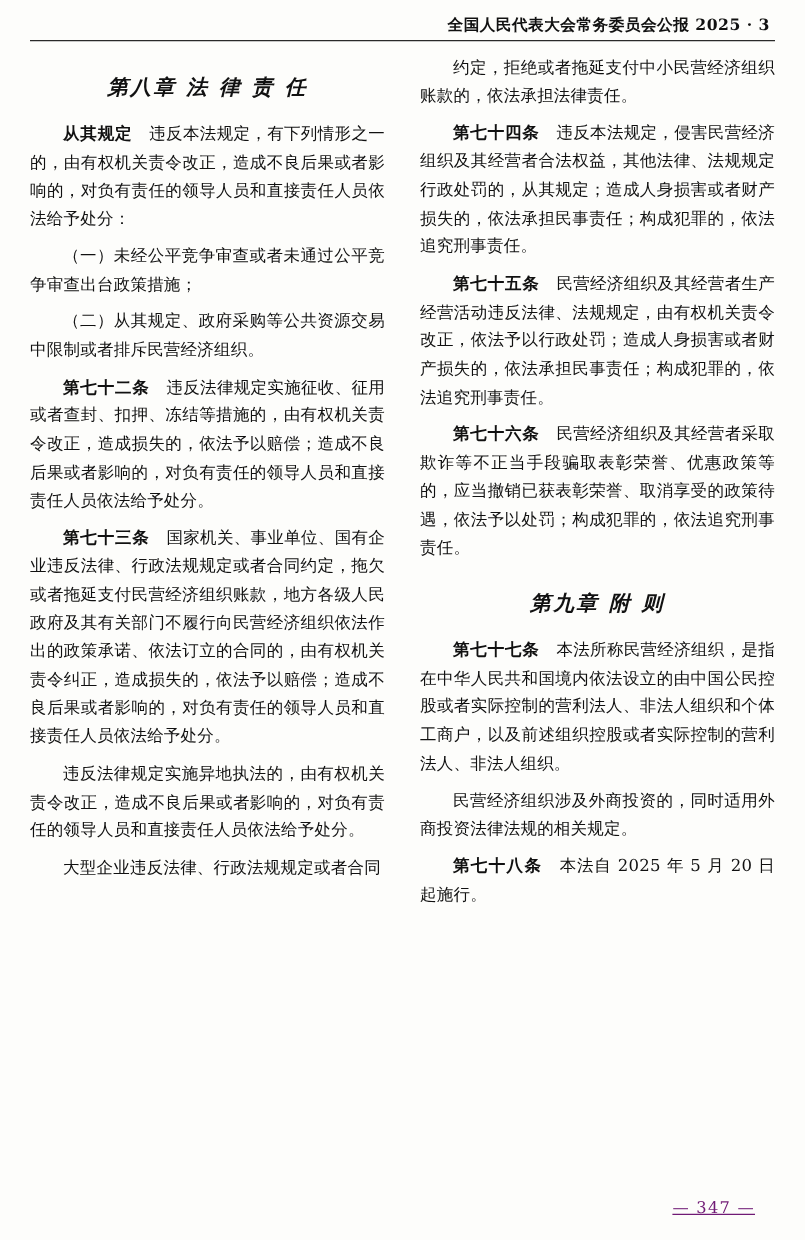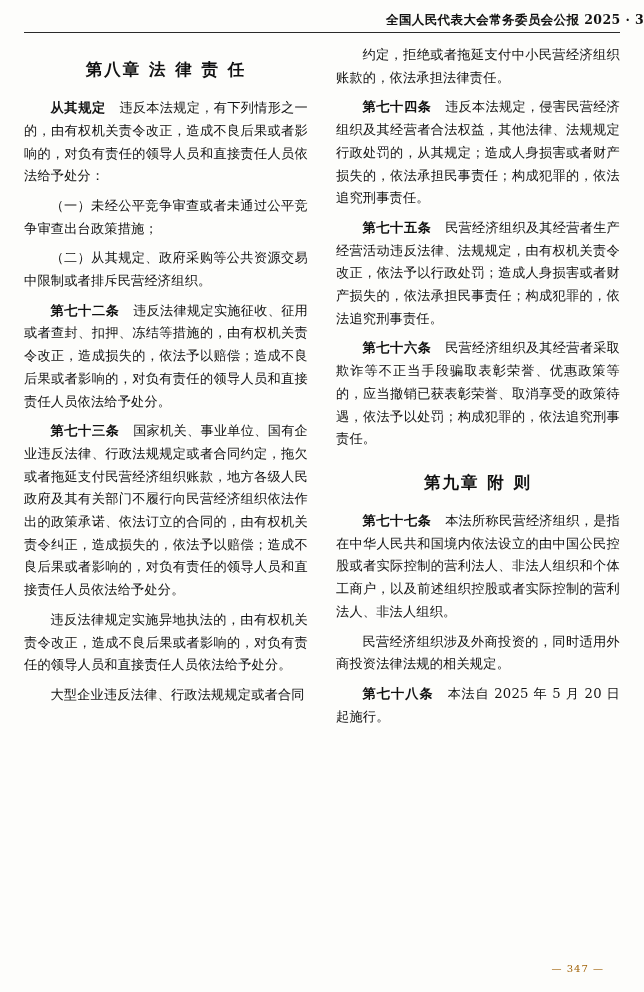--- a/index.html
+++ b/index.html
@@ -21,20 +21,21 @@
     background: #fdfdfb;
     box-sizing: border-box;
     padding: 0;
   }
   .header {
     position: absolute;
     top: 12px;
     left: 0;
     width: 644px;
     text-align: right;
+    padding-right: 28px;
     box-sizing: border-box;
     font-size: 12.5px;
     font-weight: bold;
     letter-spacing: 0.4px;
     color: #111;
   }
   .rule {
     position: absolute;
     top: 32px;
     left: 24px;
@@ -55,20 +56,21 @@
     width: 284px;
     box-sizing: border-box;
   }
   .chapter-title {
     text-align: center;
     font-size: 16.5px;
     font-weight: bold;
     letter-spacing: 2px;
     margin: 14px 0 16px 0;
     line-height: 1.4;
+    font-style: italic;
   }
   .chapter-title.second {
     margin-top: 20px;
   }
   p.para {
     margin: 0 0 7px 0;
     font-size: 13.2px;
     line-height: 1.72;
     text-align: justify;
     text-justify: inter-ideograph;
@@ -76,23 +78,24 @@
     letter-spacing: 0.2px;
   }
   p.para .art {
     font-weight: bold;
     letter-spacing: 0.6px;
   }
   .footer {
     position: absolute;
     bottom: 18px;
     right: 40px;
-    font-size: 10px;
+    font-size: 13px;
     letter-spacing: 1px;
-    color: #a16207;
+    color: #701a75;
+    text-decoration: underline;
   }
 </style>
 </head>
 <body>
 
 <div class="page">
 
   <div class="header">全国人民代表大会常务委员会公报 2025 · 3</div>
   <div class="rule"></div>
 

